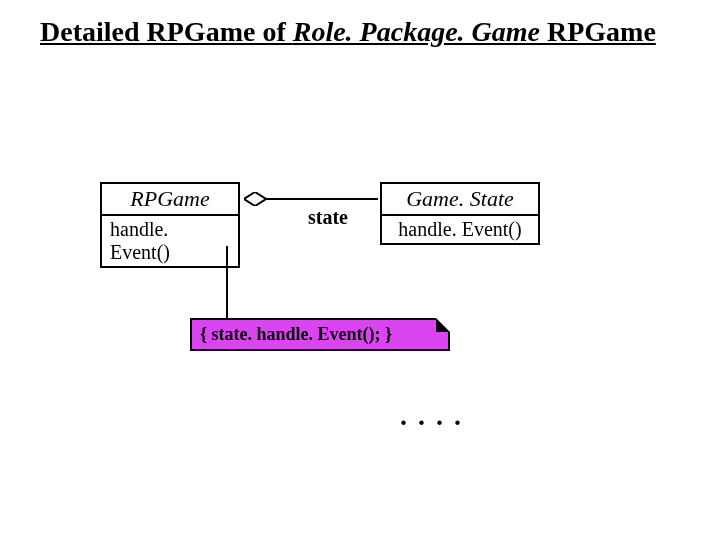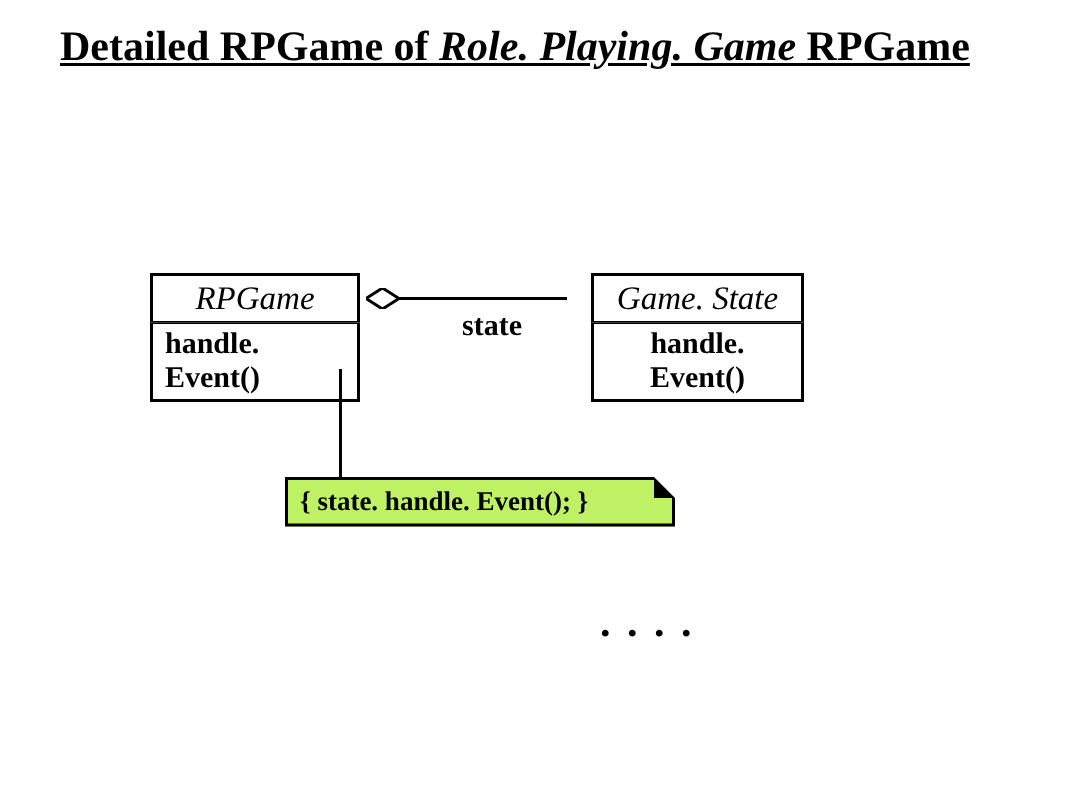--- a/index.html
+++ b/index.html
@@ -39,26 +39,26 @@
     text-align: center;
     font-size: 22px;
     font-style: italic;
     padding: 2px 10px;
   }
   .uml-bot {
     border: 2px solid #000;
     border-top: 1px solid #000;
     text-align: left;
     font-size: 20px;
-    font-weight: bold;
+    font-weight: normal;
     padding: 2px 8px;
   }
 
   .rpgame { left: 100px; top: 182px; width: 140px; }
-  .gamestate { left: 394px; top: 182px; width: 142px; }
+  .gamestate { left: 380px; top: 182px; width: 160px; }
   .gamestate .uml-bot { text-align: center; }
 
   
   .assoc {
     position: absolute;
     left: 244px;
     top: 198px;
     width: 134px;
     height: 2px;
     background: #000;
@@ -80,21 +80,21 @@
     font-weight: bold;
   }
 
   
   .note {
     position: absolute;
     left: 190px;
     top: 318px;
     width: 240px;
     border: 2px solid #000;
-    background: #bef264;
+    background: #d946ef;
     font-size: 18px;
     font-weight: bold;
     padding: 4px 8px;
   }
   
   .note::after {
     content: "";
     position: absolute;
     top: -2px;
     right: -2px;
@@ -131,21 +131,21 @@
     font-weight: bold;
     letter-spacing: 2px;
   }
 </style>
 </head>
 <body>
 
 <div class="slide">
 
   <div class="title">
-    <span class="plain">Detailed RPGame of </span><span class="ital">Role. Playing. Game</span><span class="plain"> RPGame</span>
+    <span class="plain">Detailed RPGame of </span><span class="ital">Role. Package. Game</span><span class="plain"> RPGame</span>
   </div>
 
   <div class="uml-box rpgame">
     <div class="uml-top">RPGame</div>
     <div class="uml-bot">handle. Event()</div>
   </div>
 
   <div class="uml-box gamestate">
     <div class="uml-top">Game. State</div>
     <div class="uml-bot">handle. Event()</div>

